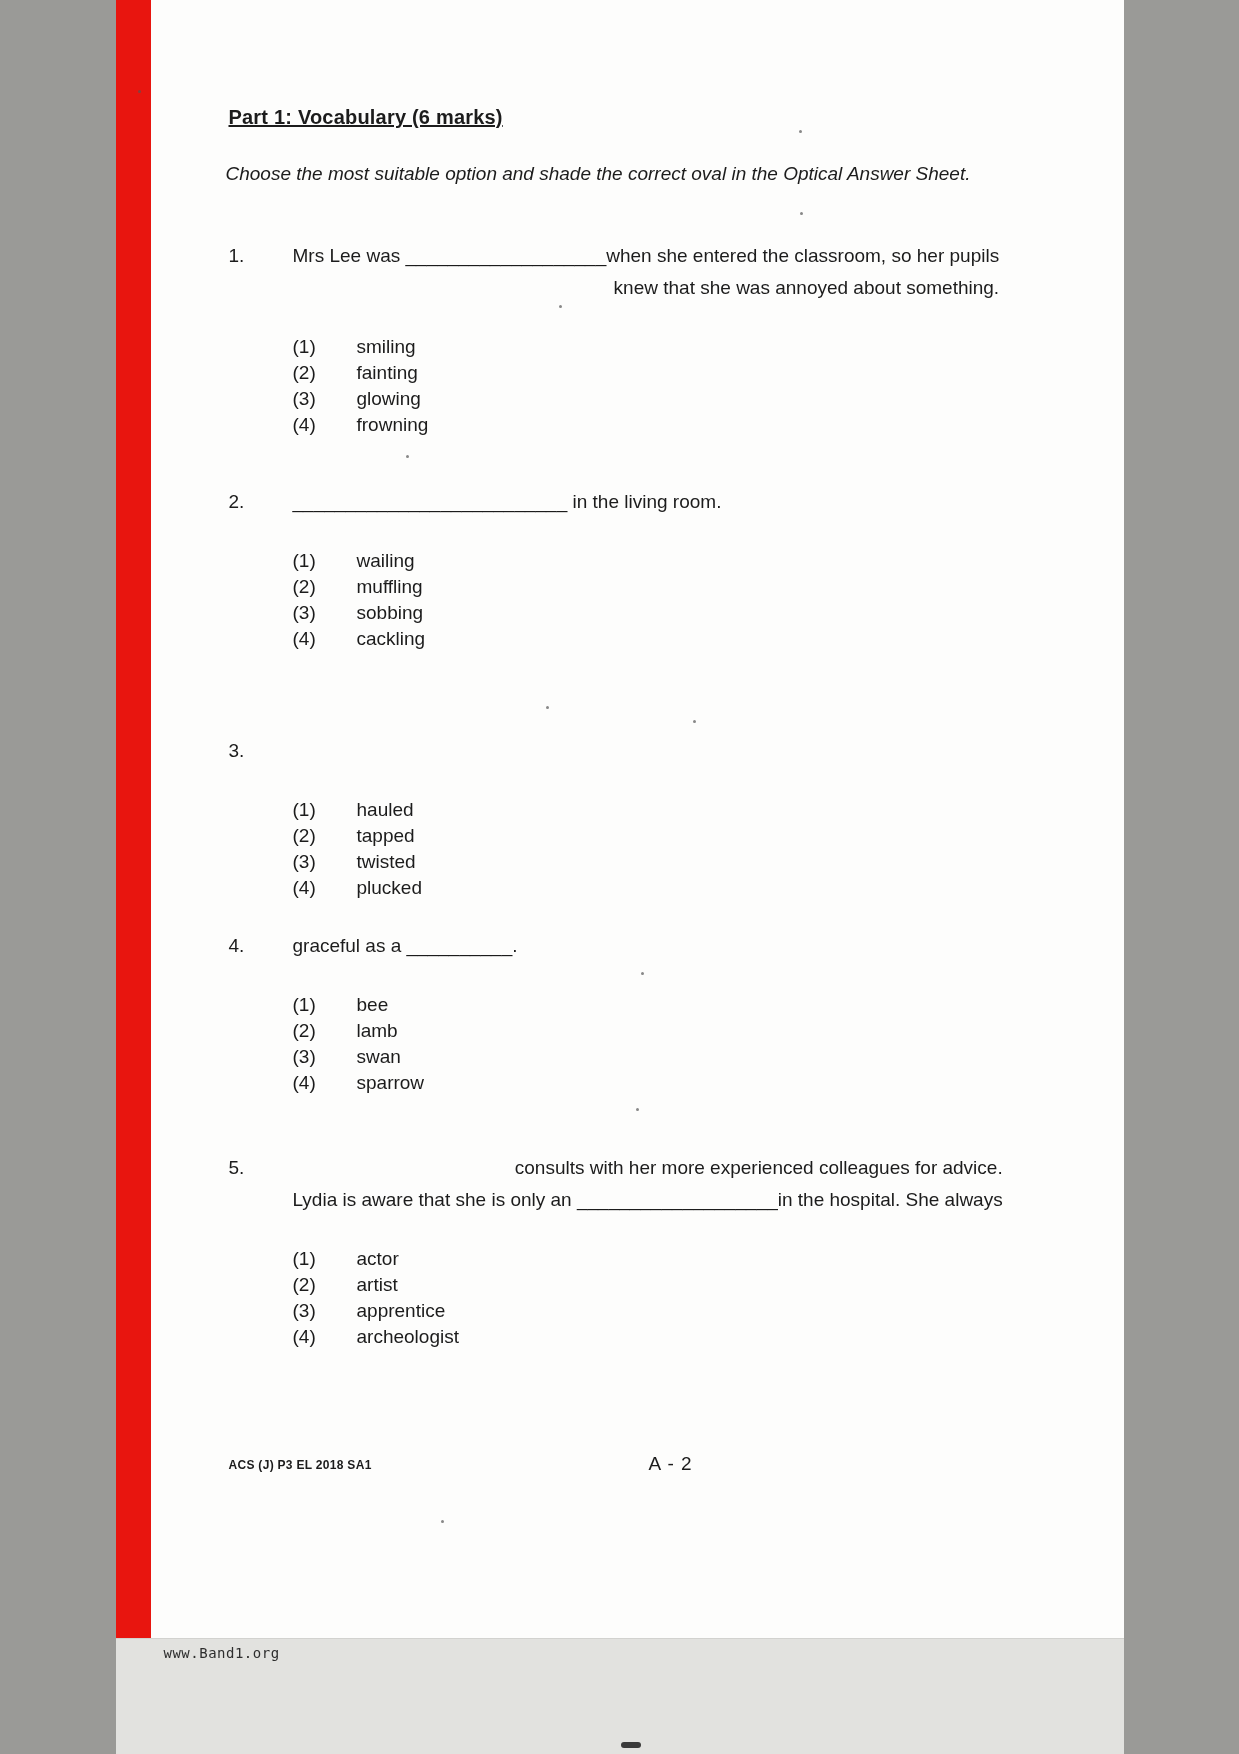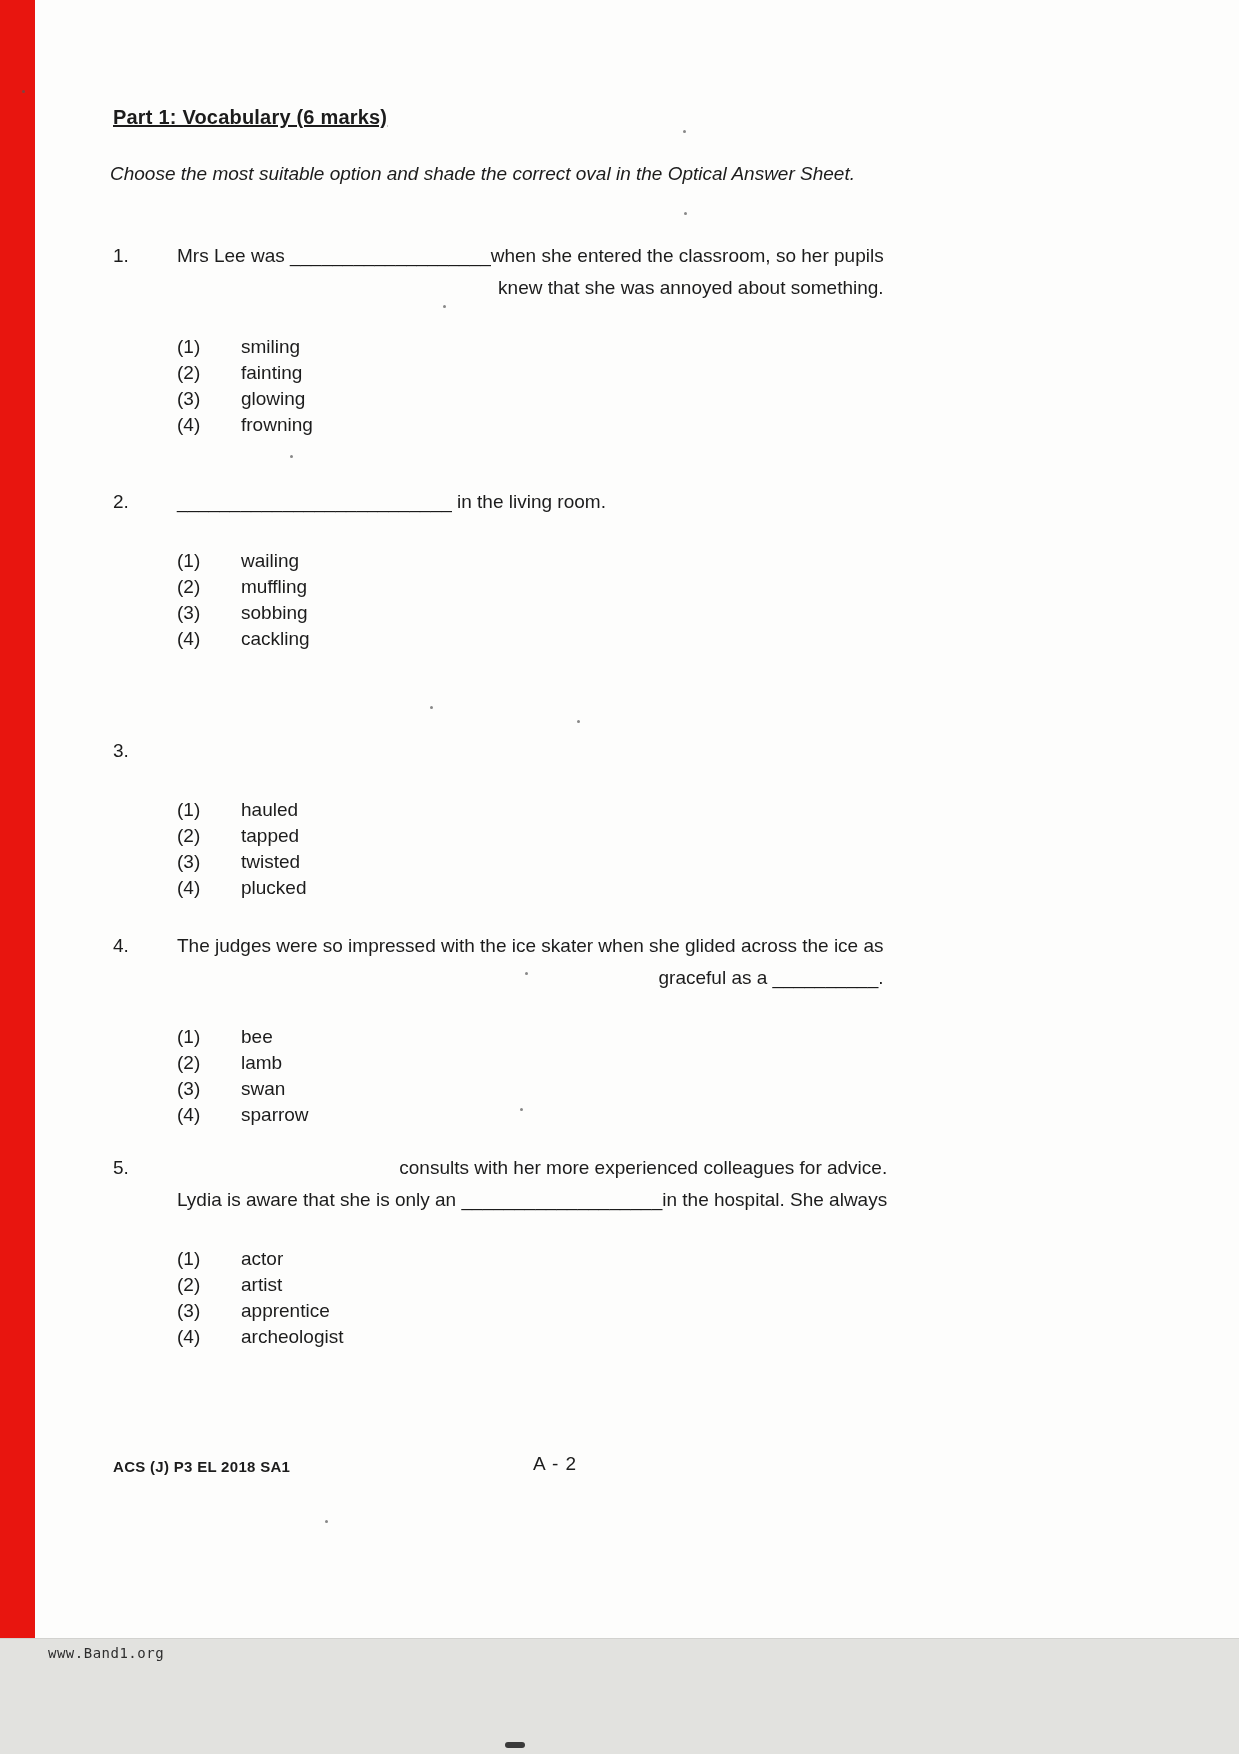--- a/index.html
+++ b/index.html
@@ -1,19 +1,19 @@
 <!DOCTYPE html>
 <html><head>
 <meta charset="utf-8">
 <style>
   * { margin: 0; padding: 0; box-sizing: border-box; }
   html, body { background: #9a9a97; }
   .page {
     position: relative;
-    width: 1239px;
+    width: 1008px;
     height: 1754px;
     margin: 0 auto;
     background: #fdfdfc;
     overflow: hidden;
     font-family: "Liberation Sans", sans-serif;
     color: #1c1c1c;
   }
   .red-bar {
     position: absolute;
     left: 0; top: 0;
@@ -64,21 +64,21 @@
     flex: 0 0 64px;
     line-height: 32px;
   }
   .q-text { line-height: 32px; text-align: right; }
   .options { margin-left: 64px; margin-top: 30px; }
   .option { display: flex; line-height: 26px; }
   .opt-label { width: 64px; flex: 0 0 64px; }
   .footer-code {
     position: absolute;
     left: 113px; top: 1458px;
-    font-size: 15px;
+    font-size: 12px;
     font-weight: bold;
     letter-spacing: 0.3px;
   }
   .footer-page {
     position: absolute;
     left: 533px; top: 1453px;
     font-size: 19px;
     font-weight: normal;
     letter-spacing: 1px;
   }
@@ -184,21 +184,20 @@
         <span class="opt-label">(4)</span>
         <span class="opt-text">plucked</span>
       </div>
     </div>
   </div>
 
   <div class="question" style="top:930px;">
     <div class="q-row">
       <div class="q-num">4.</div>
       <div class="q-text">
-        <div>The judges were so impressed with the ice skater when she glided across the ice as</div>
         <div>graceful as a __________.</div>
       </div>
     </div>
     <div class="options">
       <div class="option">
         <span class="opt-label">(1)</span>
         <span class="opt-text">bee</span>
       </div>
       <div class="option">
         <span class="opt-label">(2)</span>

